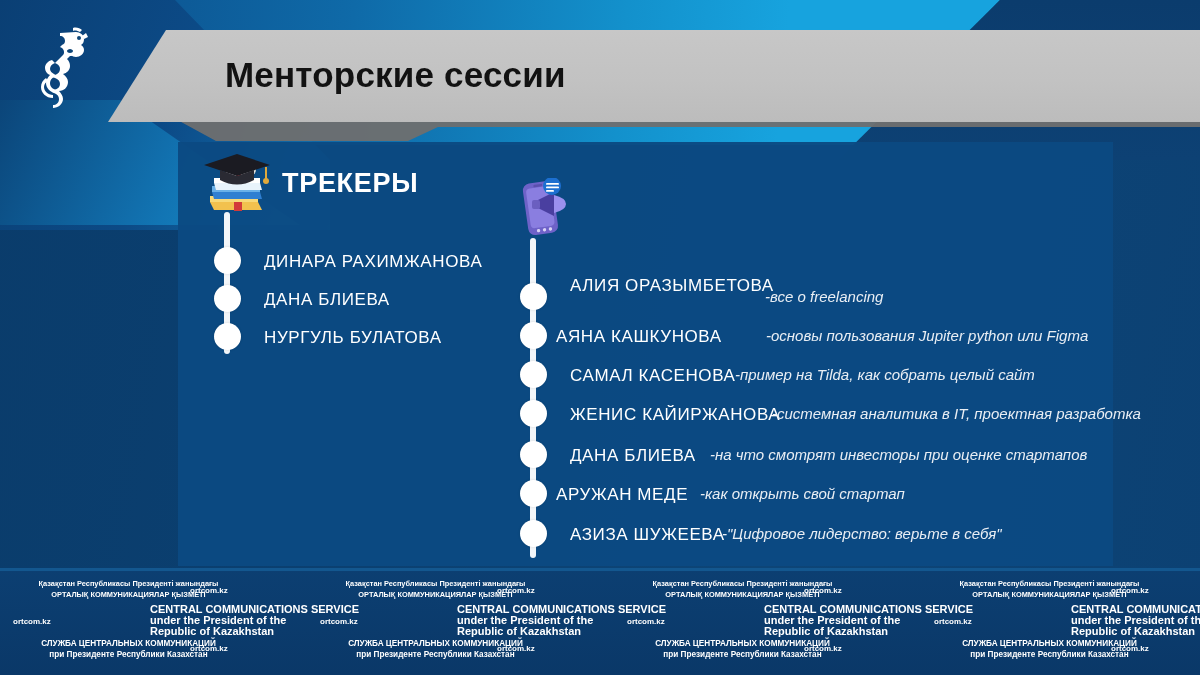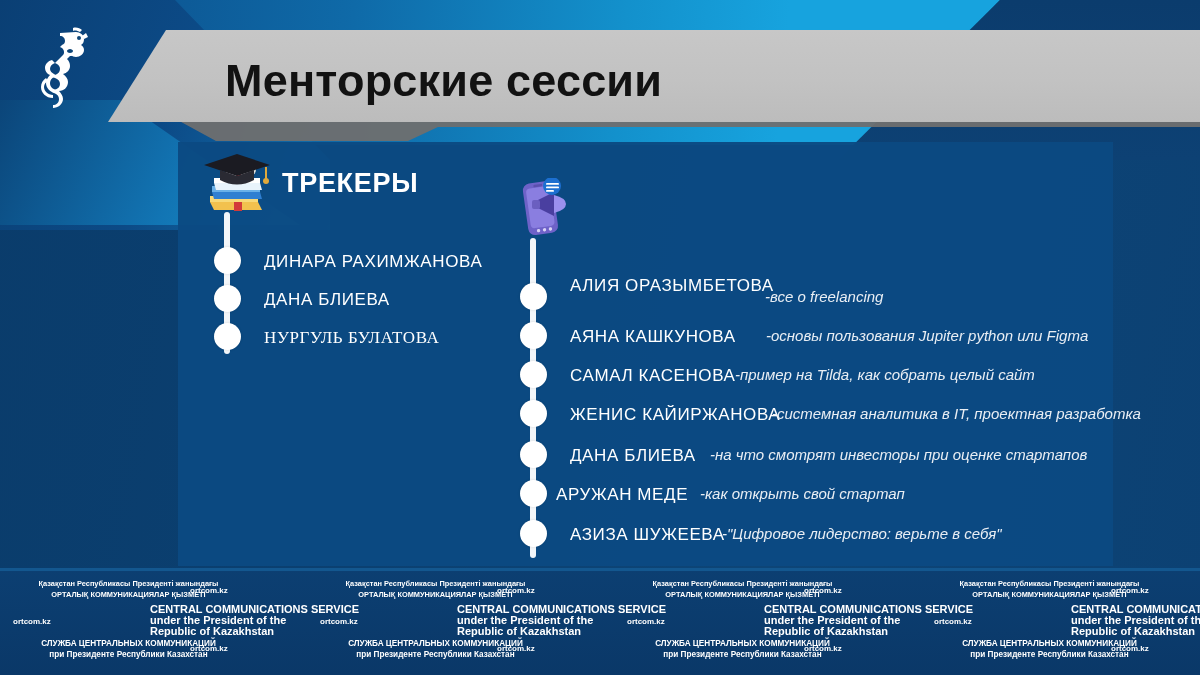--- a/index.html
+++ b/index.html
@@ -60,21 +60,21 @@
     clip-path:polygon(42px 0, 1092px 0, 1092px 22px, 330px 22px, 300px 36px, 108px 36px);
     opacity:.95;
   }
   .ribbon {
     position:absolute; left:108px; top:30px; width:1092px; height:92px;
     background:linear-gradient(180deg,#c7c7c7 0%,#c2c2c2 55%,#bcbcbc 100%);
     clip-path:polygon(58px 0, 1092px 0, 1092px 92px, 0 92px);
   }
   .ribbon-title {
     position:absolute; left:225px; top:55px; width:800px;
-    font-size:45px; font-weight:bold; color:#121212;
+    font-size:35px; font-weight:bold; color:#121212;
     letter-spacing:.2px;
     z-index:6;
   }
 
   
   .panel {
     position:absolute; left:178px; top:142px; width:935px; height:424px;
     background:#0b4a82;
     opacity:.96;
   }
@@ -218,21 +218,21 @@
       <div class="tl-dot" style="left: 214px; top: 285px;"></div>
       <div class="tl-dot" style="left: 214px; top: 323px;"></div>
     </div>
   <div id="trackers-list">
       <div class="row" style="left: 264px; top: 252px;">
         <span class="nm">ДИНАРА РАХИМЖАНОВА</span>
       </div>
       <div class="row" style="left: 264px; top: 290px;">
         <span class="nm">ДАНА БЛИЕВА</span>
       </div>
-      <div class="row" style="left: 264px; top: 328px; font-family: Liberation Serif, serif;">
+      <div class="row" style="left: 264px; top: 328px;">
         <span class="nm">НУРГУЛЬ БУЛАТОВА</span>
       </div>
     </div>
 
   <div class="men-icon">
     <svg viewBox="0 0 62 68" width="62" height="68">
 
       <g transform="rotate(-8 30 34)">
         <rect x="14" y="4" width="30" height="52" rx="7" fill="#6e62c8"></rect>
         <rect x="17" y="9" width="24" height="40" rx="4" fill="#8a7ee0"></rect>
@@ -263,21 +263,21 @@
       <div class="tl-dot" style="left: 520px; top: 480px;"></div>
       <div class="tl-dot" style="left: 520px; top: 520px;"></div>
     </div>
   <div id="mentors-list">
       <div class="row" style="left: 570px; top: 276px; align-items: flex-end;">
         <span class="nm">АЛИЯ ОРАЗЫМБЕТОВА</span>
       </div>
       <div class="row" style="left: 765px; top: 288px;">
         <span class="ds">-все о freelancing</span>
       </div>
-      <div class="row" style="left: 570px; top: 327px;">
+      <div class="row" style="left: 556px; top: 327px;">
         <span class="nm">АЯНА КАШКУНОВА</span>
       </div>
       <div class="row" style="left: 738px; top: 327px; margin-left: 28px;">
         <span class="ds">-основы пользования Jupiter python или Figma</span>
       </div>
       <div class="row" style="left: 570px; top: 366px;">
         <span class="nm">САМАЛ КАСЕНОВА</span>
       </div>
       <div class="row" style="left: 735px; top: 366px;">
         <span class="ds">-пример на Tilda, как собрать целый сайт</span>

